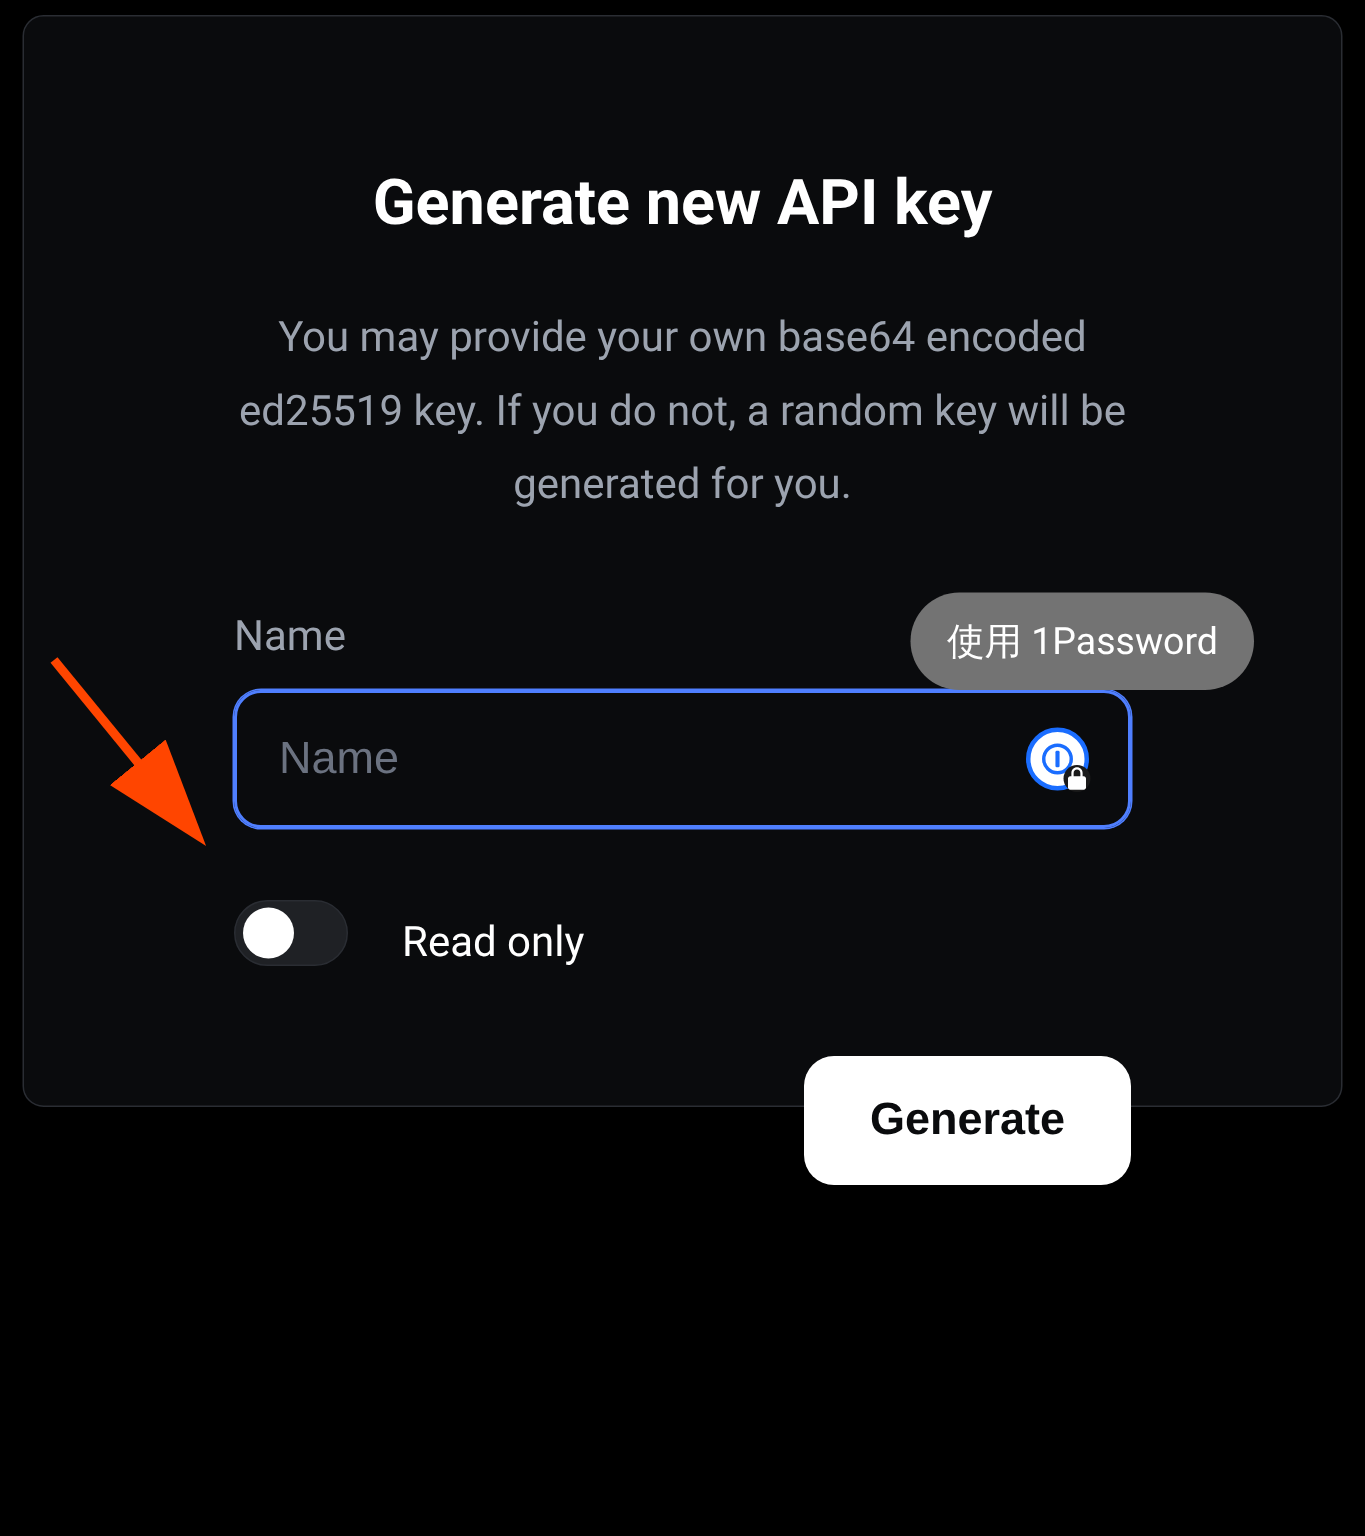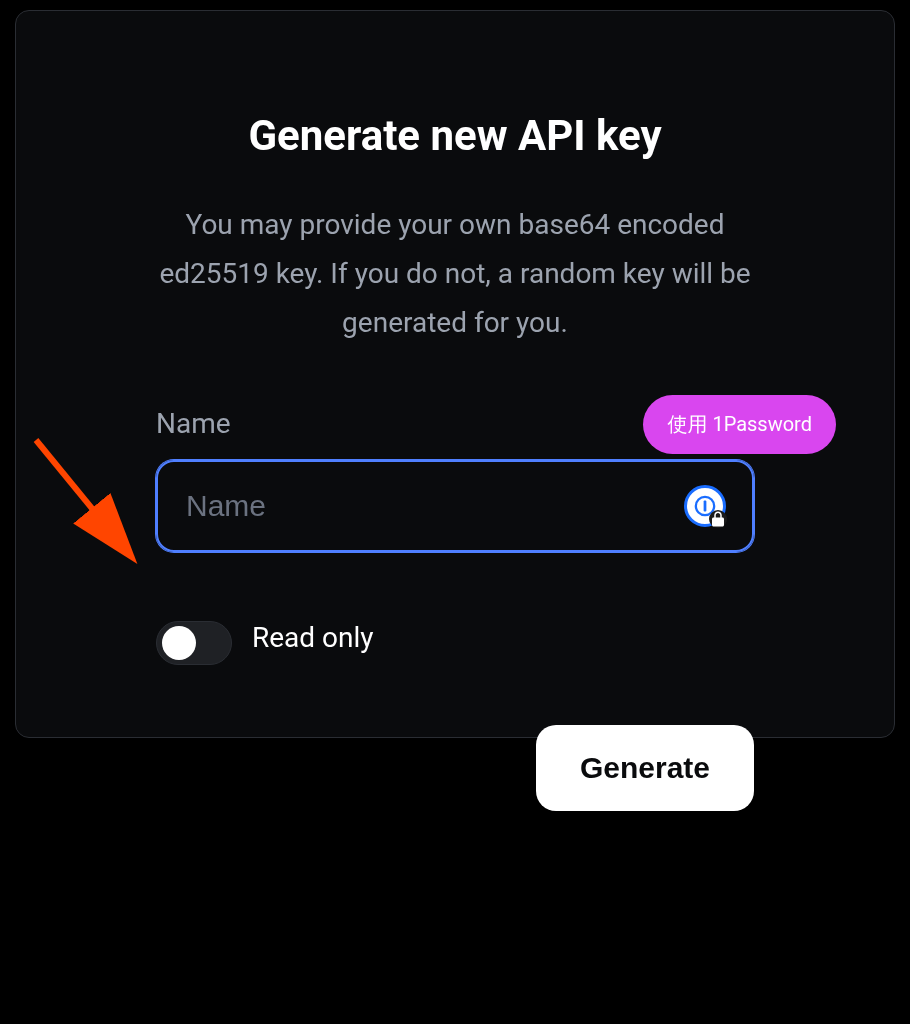--- a/index.html
+++ b/index.html
@@ -35,21 +35,21 @@
       margin-bottom: 40px;
     }
     .modal-description {
       color: #9ca3af;
       font-size: 28px;
       line-height: 1.75;
       margin-bottom: 60px;
       text-align: center;
     }
     .form-group {
-      margin-bottom: 69px;
+      margin-bottom: 48px;
       position: relative;
     }
     .form-label {
       color: #9ca3af;
       font-size: 28px;
       display: block;
       margin-bottom: 20px;
     }
     .form-input {
       width: 100%;
@@ -66,25 +66,25 @@
       color: #6b7280;
     }
     .form-input.focused {
       border-color: #4f7fff;
       box-shadow: 0 0 0 1px #4f7fff;
     }
     .tooltip {
       position: absolute;
       top: -12px;
       right: -82px;
-      background: #d946ef;
+      background: #737373;
       color: #fff;
       padding: 16px 24px;
       border-radius: 50px;
-      font-size: 20px;
+      font-size: 25px;
       white-space: nowrap;
       z-index: 10;
     }
     .password-manager-icon {
       position: absolute;
       right: 28px;
       top: 50%;
       transform: translateY(-50%);
       width: 42px;
       height: 42px;
@@ -109,22 +109,22 @@
       border-radius: 50%;
       display: flex;
       align-items: center;
       justify-content: center;
     }
     .input-wrapper {
       position: relative;
     }
     .toggle-row {
       display: flex;
-      align-items: flex-start;
-      gap: 20px;
+      align-items: flex-end;
+      gap: 36px;
       margin-bottom: 60px;
     }
     .toggle {
       width: 76px;
       height: 44px;
       background: #1f2125;
       border-radius: 22px;
       position: relative;
       cursor: pointer;
       border: 1px solid #2a2d33;

